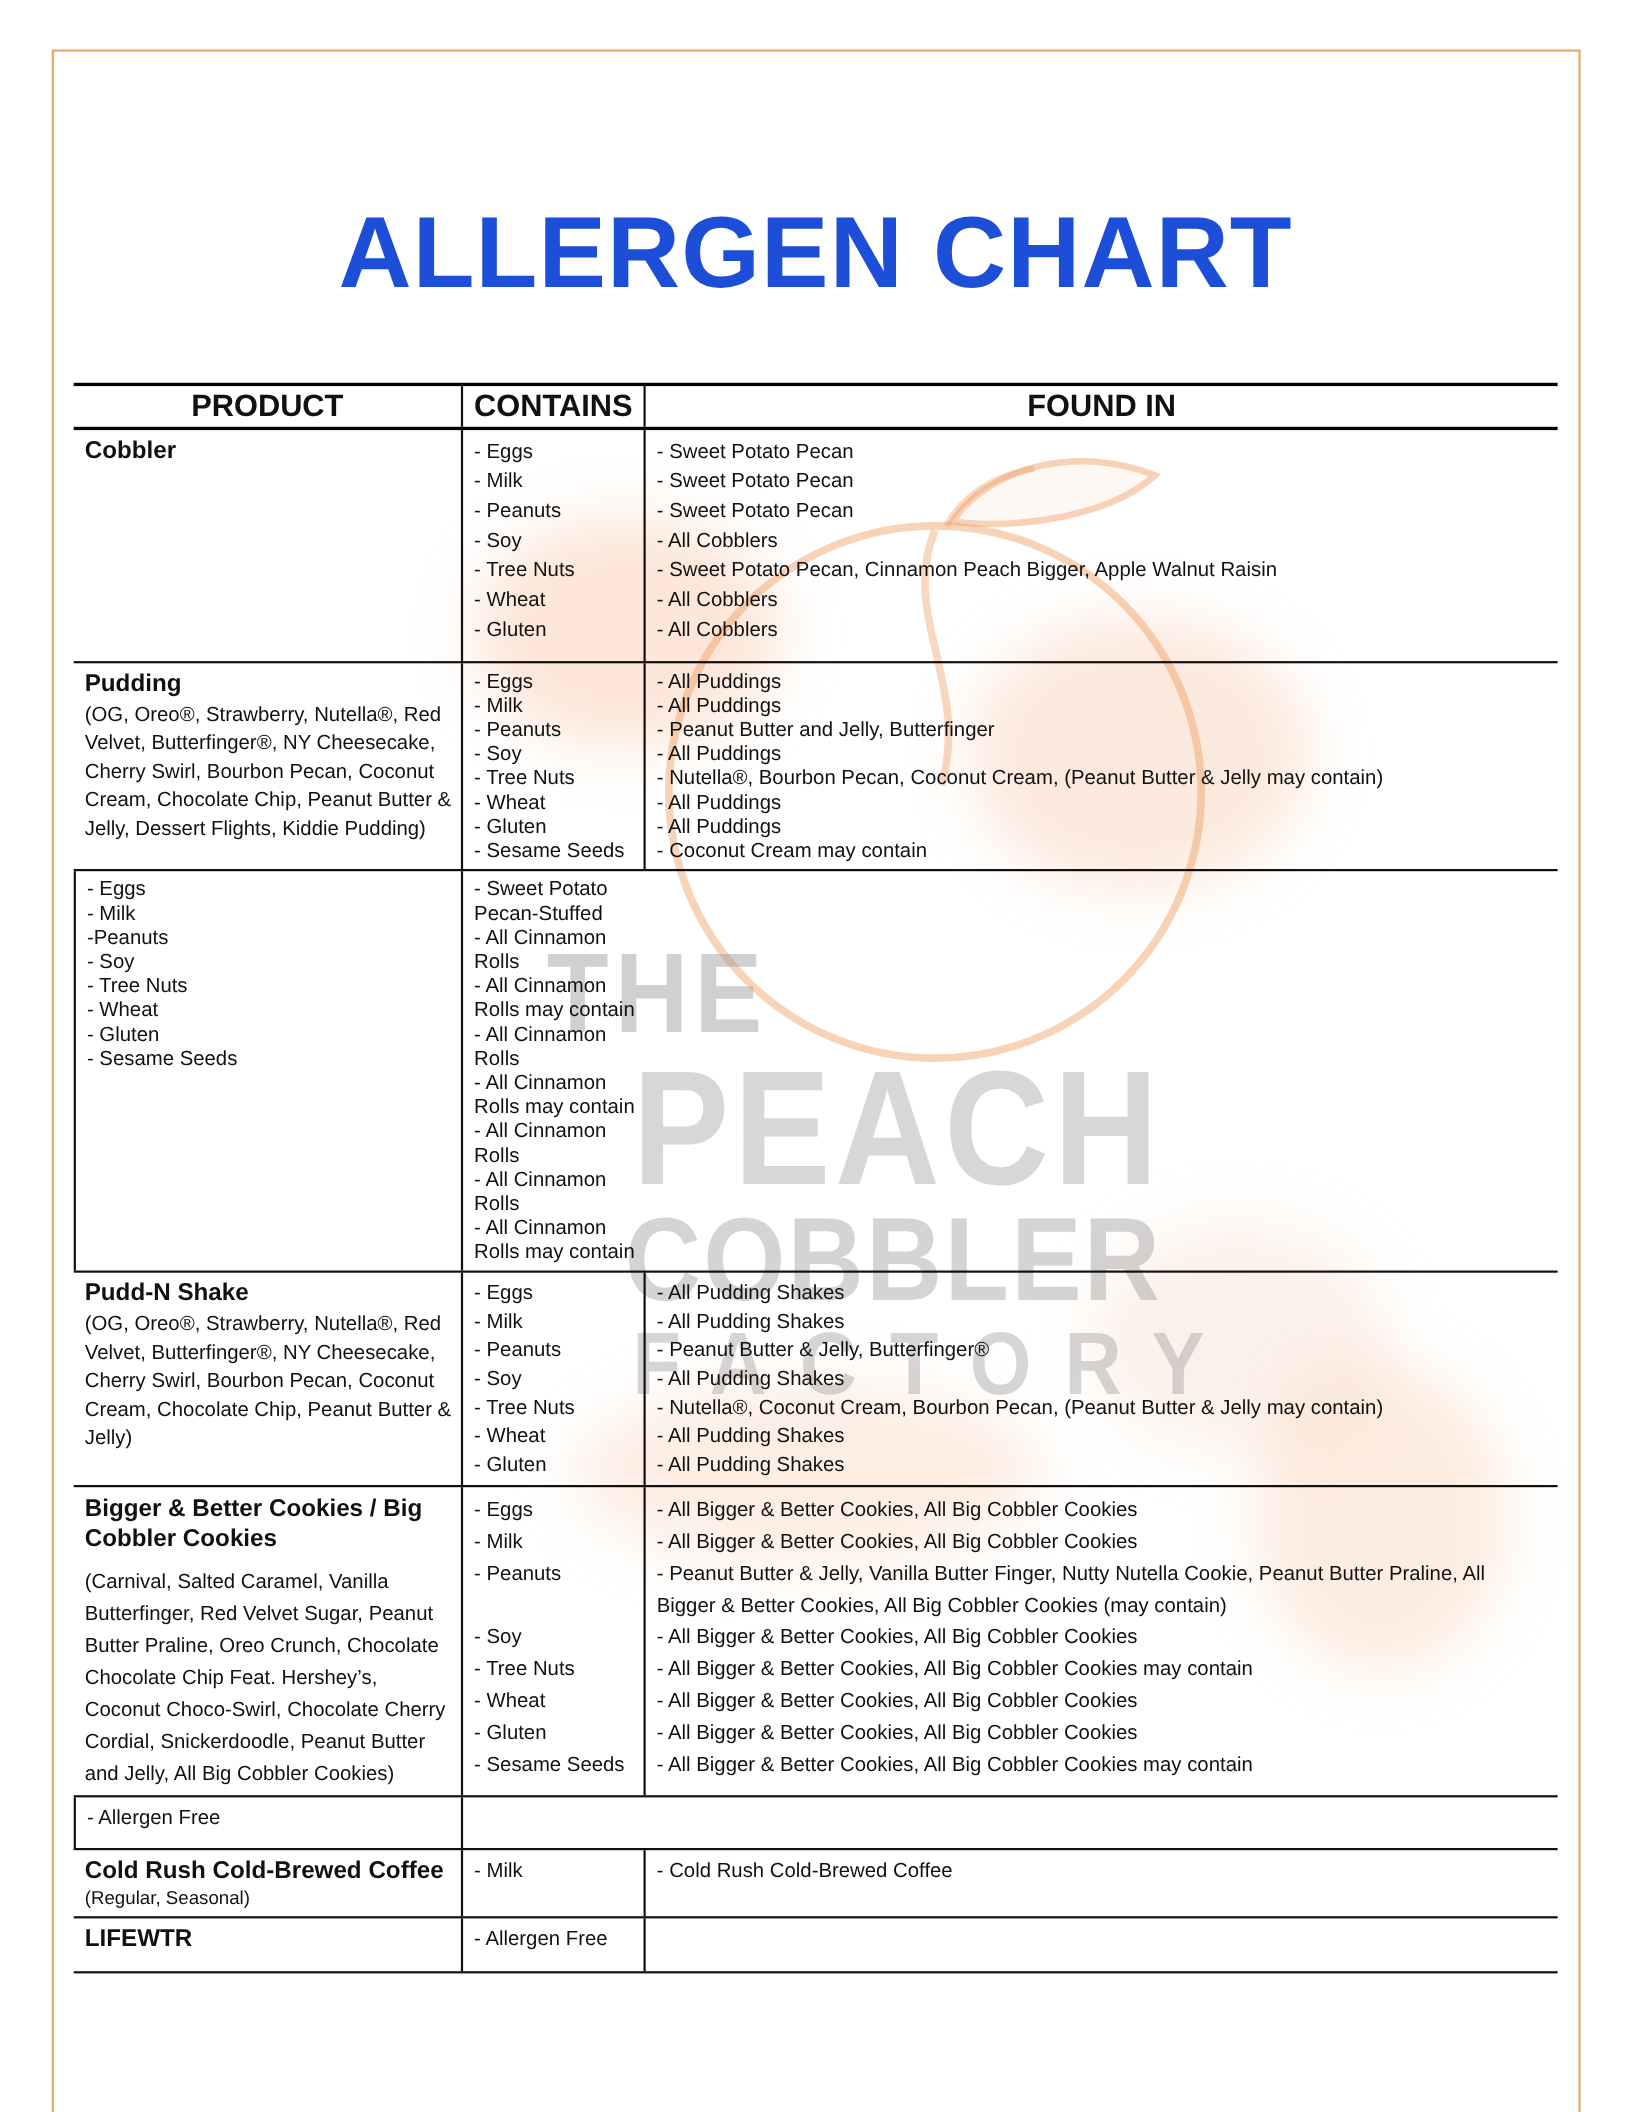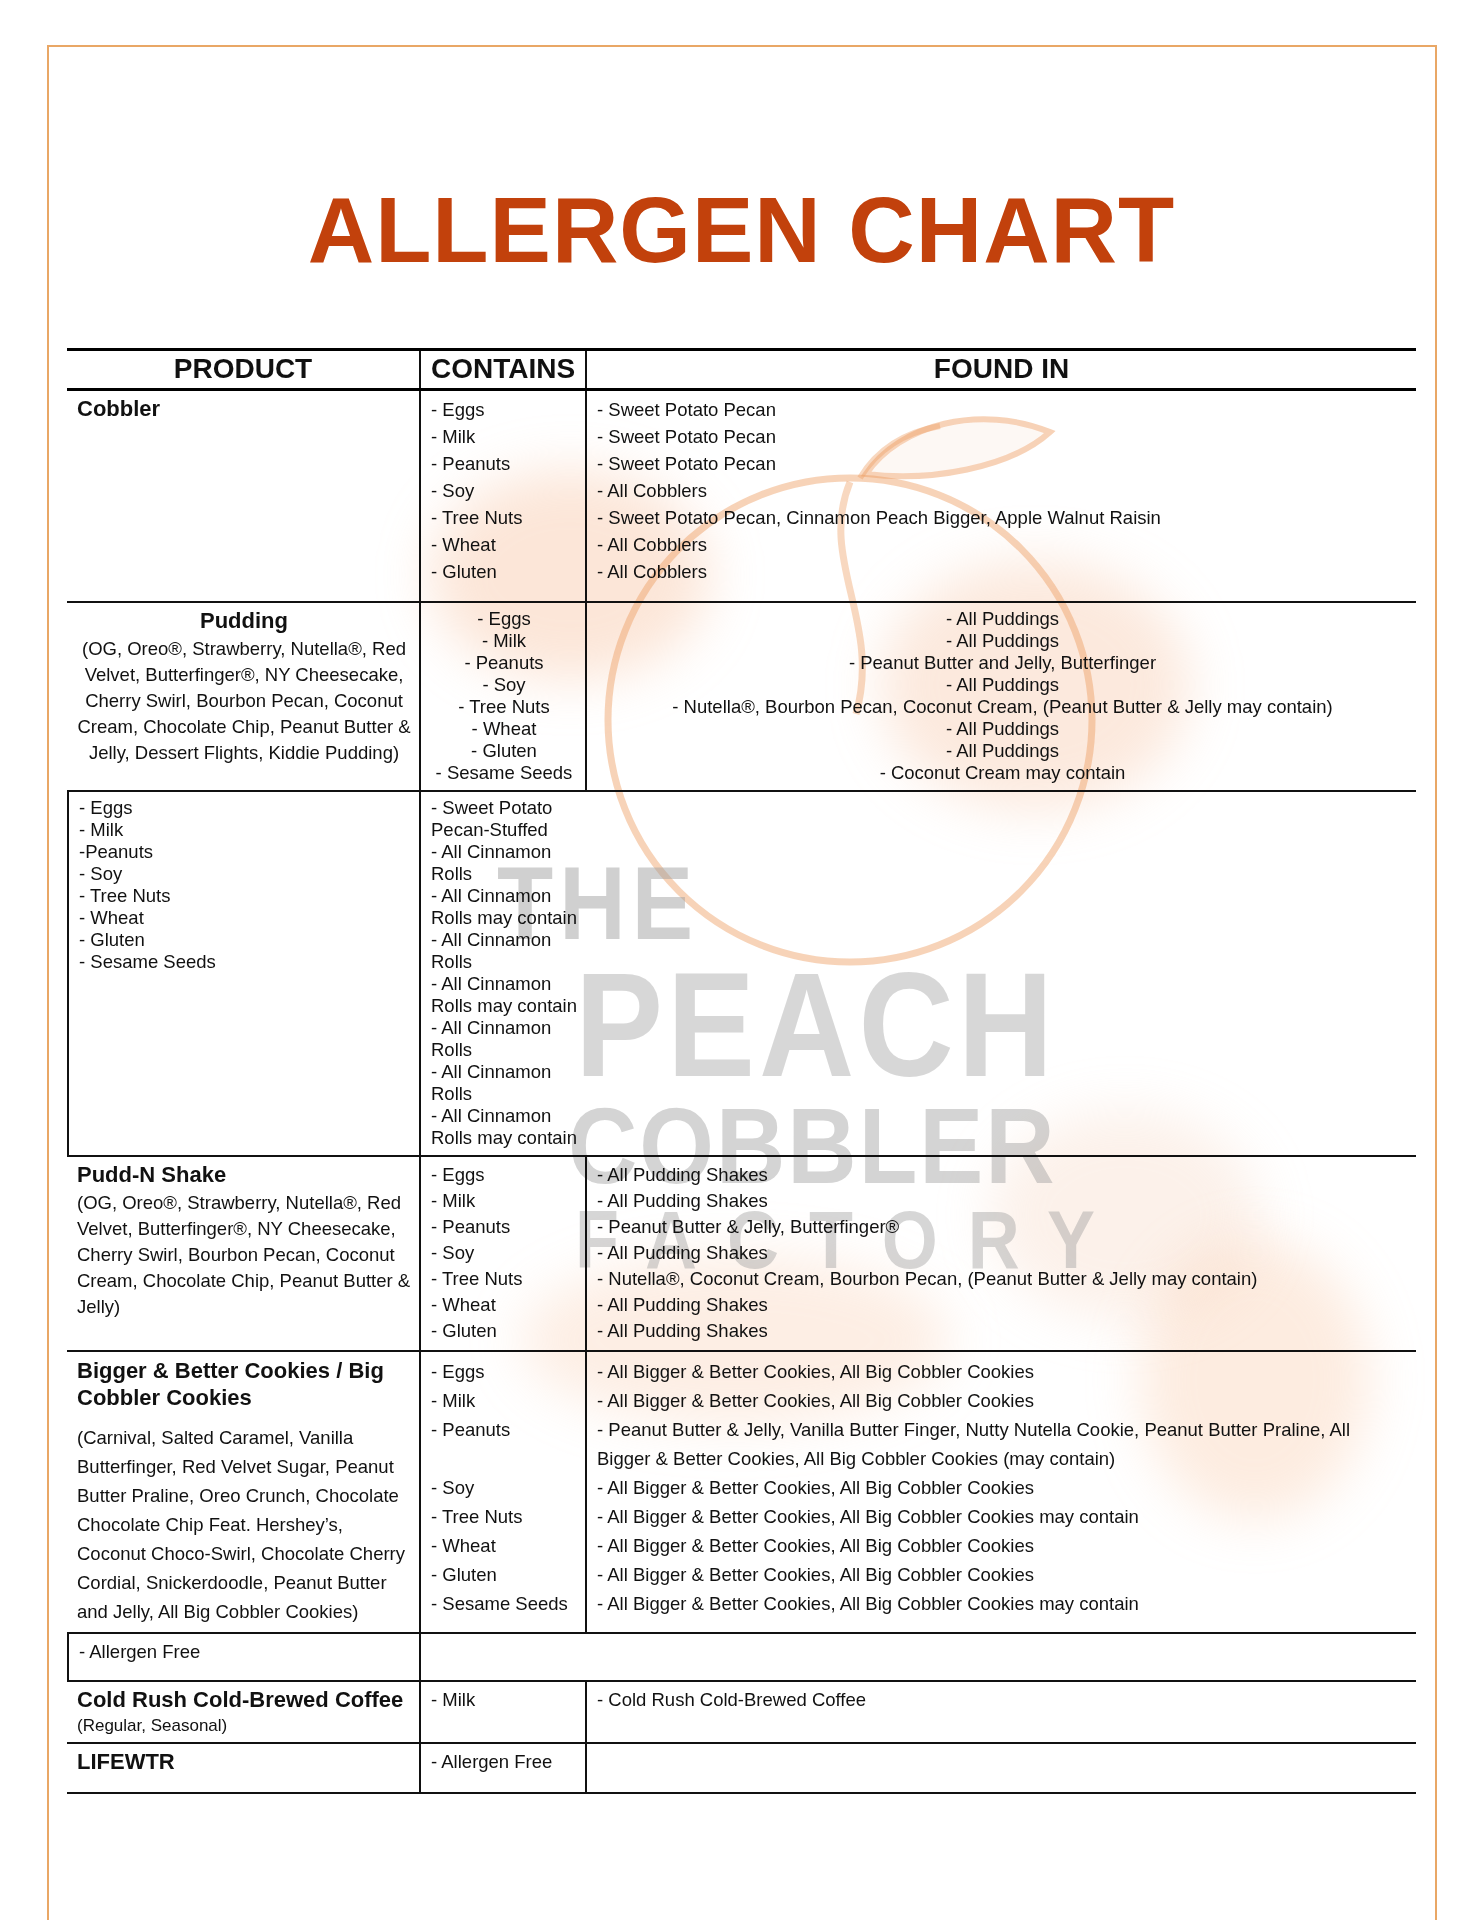--- a/index.html
+++ b/index.html
@@ -24,21 +24,21 @@
     position:absolute;font-weight:700;color:#9e9e9e;opacity:.48;
     line-height:1;transform:scale(1,1.12);transform-origin:top left;white-space:nowrap;
   }
   .wm-the{left:497px;top:852px;font-size:92px;letter-spacing:6px;}
   .wm-peach{left:575px;top:952px;font-size:132px;letter-spacing:4px;opacity:.40;}
   .wm-cobbler{left:568px;top:1092px;font-size:96px;letter-spacing:2px;opacity:.44;}
   .wm-factory{left:575px;top:1200px;font-size:72px;letter-spacing:30px;opacity:.42;}
   
   .title{
     position:absolute;left:67px;top:178px;width:1349px;z-index:2;margin:0;
-    text-align:center;font-size:92px;font-weight:700;letter-spacing:1px;color:#c2410c;
+    text-align:center;font-size:92px;font-weight:700;letter-spacing:1px;color:#1d4ed8;
   }
   
   .allergen-table{
     position:absolute;left:67px;top:348px;width:1349px;z-index:2;
     font-size:18.5px;
   }
   .t-header{
     display:grid;grid-template-columns:352px 166px 1fr;
     border-top:3px solid #000;border-bottom:3px solid #000;
   }
@@ -49,21 +49,21 @@
   .t-row{
     display:grid;grid-template-columns:352px 166px 1fr;
     border-bottom:2px solid #111;box-sizing:border-box;
   }
   .cell{padding:5px 8px 6px 10px;box-sizing:border-box;}
   .pname{font-weight:700;font-size:22px;line-height:26px;margin-bottom:2px;}
   .pdesc{font-size:18.5px;line-height:26px;}
   .li{line-height:25px;white-space:normal;}
   
   .t-body .t-row:nth-child(1){min-height:212px;} .t-body .t-row:nth-child(1) .li{line-height:27px;}
-  .t-body .t-row:nth-child(2){min-height:176px;text-align:center;} .t-body .t-row:nth-child(2) .li{line-height:22px;}
+  .t-body .t-row:nth-child(2){min-height:176px;} .t-body .t-row:nth-child(2) .li{line-height:22px;}
   .t-body .t-row:nth-child(3){min-height:188px;} .t-body .t-row:nth-child(3) .li{line-height:22px;}
   .t-body .t-row:nth-child(4){min-height:186px;} .t-body .t-row:nth-child(4) .li{line-height:26px;}
   .t-body .t-row:nth-child(5){min-height:264px;}
   .t-body .t-row:nth-child(5) .li{line-height:29px;}
   .t-body .t-row:nth-child(5) .pdesc{line-height:29px;}
   .t-body .t-row:nth-child(5) .pname{line-height:27px;margin-bottom:12px;}
   .t-body .t-row:nth-child(6){min-height:48px;}
   .t-body .t-row:nth-child(7){min-height:60px;}
   .t-body .t-row:nth-child(8){min-height:50px;}
   .t-body .t-row:nth-child(6) .pdesc,

